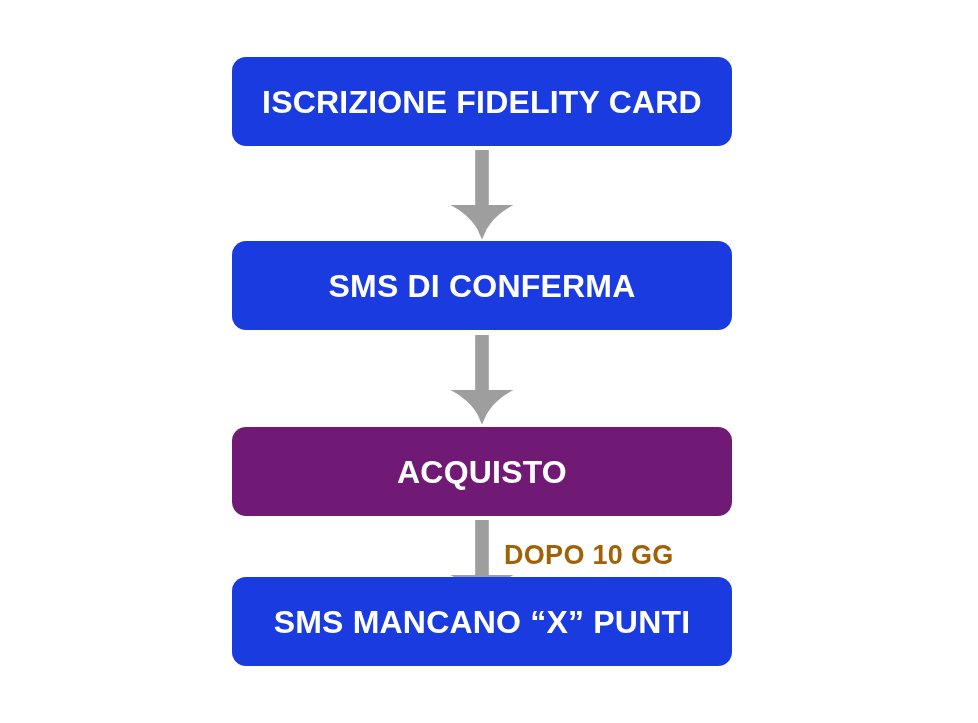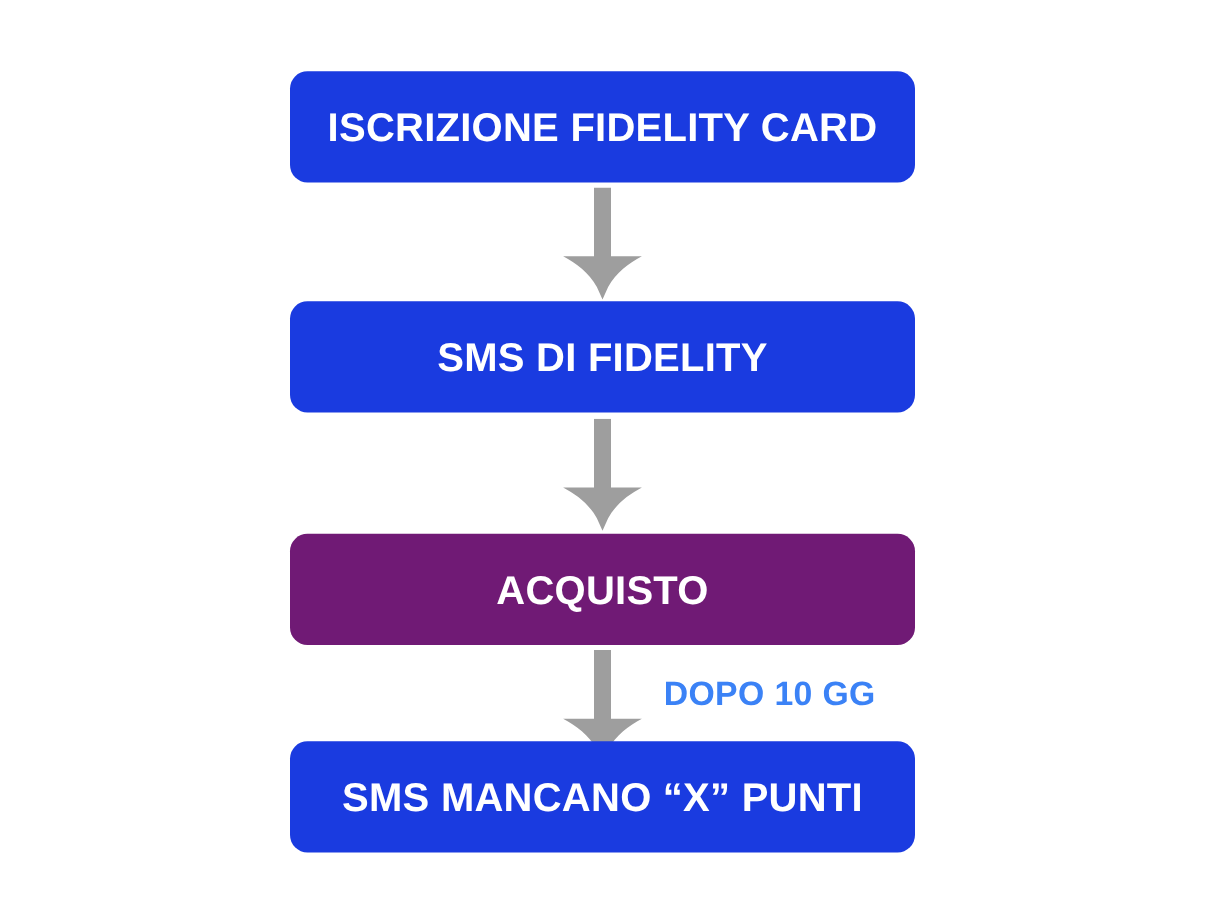--- a/index.html
+++ b/index.html
@@ -39,44 +39,44 @@
     user-select: none;
   }
   .node-blue { background: #1A3BE0; }
   .node-blue .node-label { color: #ffffff; }
   .node-amber { background: #701a75; }
   .node-amber .node-label { color: #ffffff; }
 
   #node-0 { top: 57px; }
   #node-1 { top: 241px; }
   #node-2 { top: 427px; }
-  #node-3 { top: 593px; }
+  #node-3 { top: 577px; }
 
   .connector {
     position: absolute;
     left: 449px;
     width: 66px;
     height: 92px;
   }
   .connector svg {
     display: block;
     width: 66px;
     height: 92px;
   }
   #connector-0 { top: 150px; }
   #connector-1 { top: 335px; }
   #connector-2 { top: 520px; }
 
   .edge-label {
     position: absolute;
-    left: 531px;
+    left: 504px;
     top: 540px;
     font-size: 27px;
     font-weight: bold;
-    color: #3b82f6;
+    color: #a16207;
     letter-spacing: 0.3px;
     white-space: nowrap;
     user-select: none;
   }
 </style>
 </head>
 <body>
 
 <div id="flowchart">
 
@@ -84,21 +84,21 @@
     <span class="node-label">ISCRIZIONE FIDELITY CARD</span>
   </div>
 
   <div class="connector" id="connector-0">
     <svg viewBox="0 0 66 92" xmlns="http://www.w3.org/2000/svg" aria-hidden="true">
       <path d="M26.2 0 H39.8 V55 H64.5 C54 60.5 44 68 37.5 79.5 L33 89.5 L28.5 79.5 C22 68 12 60.5 1.5 55 H26.2 Z" fill="#9E9E9E"></path>
     </svg>
   </div>
 
   <div class="node node-blue" id="node-1">
-    <span class="node-label">SMS DI FIDELITY</span>
+    <span class="node-label">SMS DI CONFERMA</span>
   </div>
 
   <div class="connector" id="connector-1">
     <svg viewBox="0 0 66 92" xmlns="http://www.w3.org/2000/svg" aria-hidden="true">
       <path d="M26.2 0 H39.8 V55 H64.5 C54 60.5 44 68 37.5 79.5 L33 89.5 L28.5 79.5 C22 68 12 60.5 1.5 55 H26.2 Z" fill="#9E9E9E"></path>
     </svg>
   </div>
 
   <div class="node node-amber" id="node-2">
     <span class="node-label">ACQUISTO</span>

